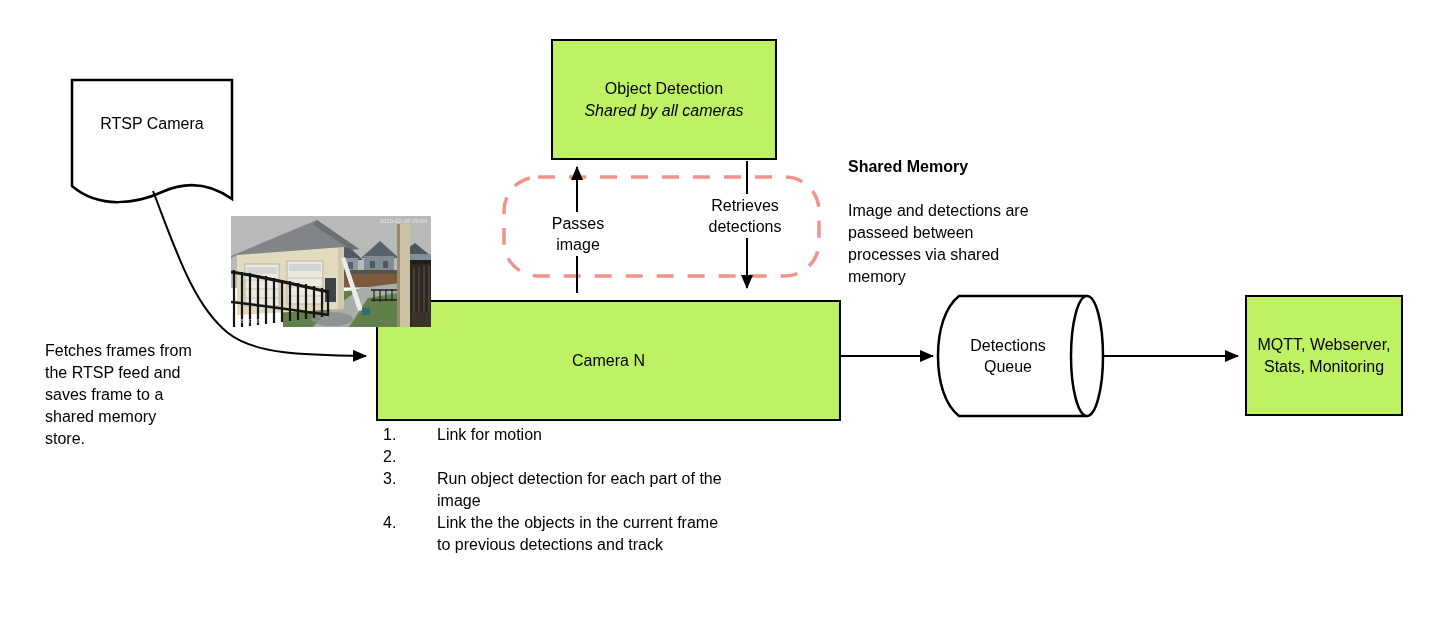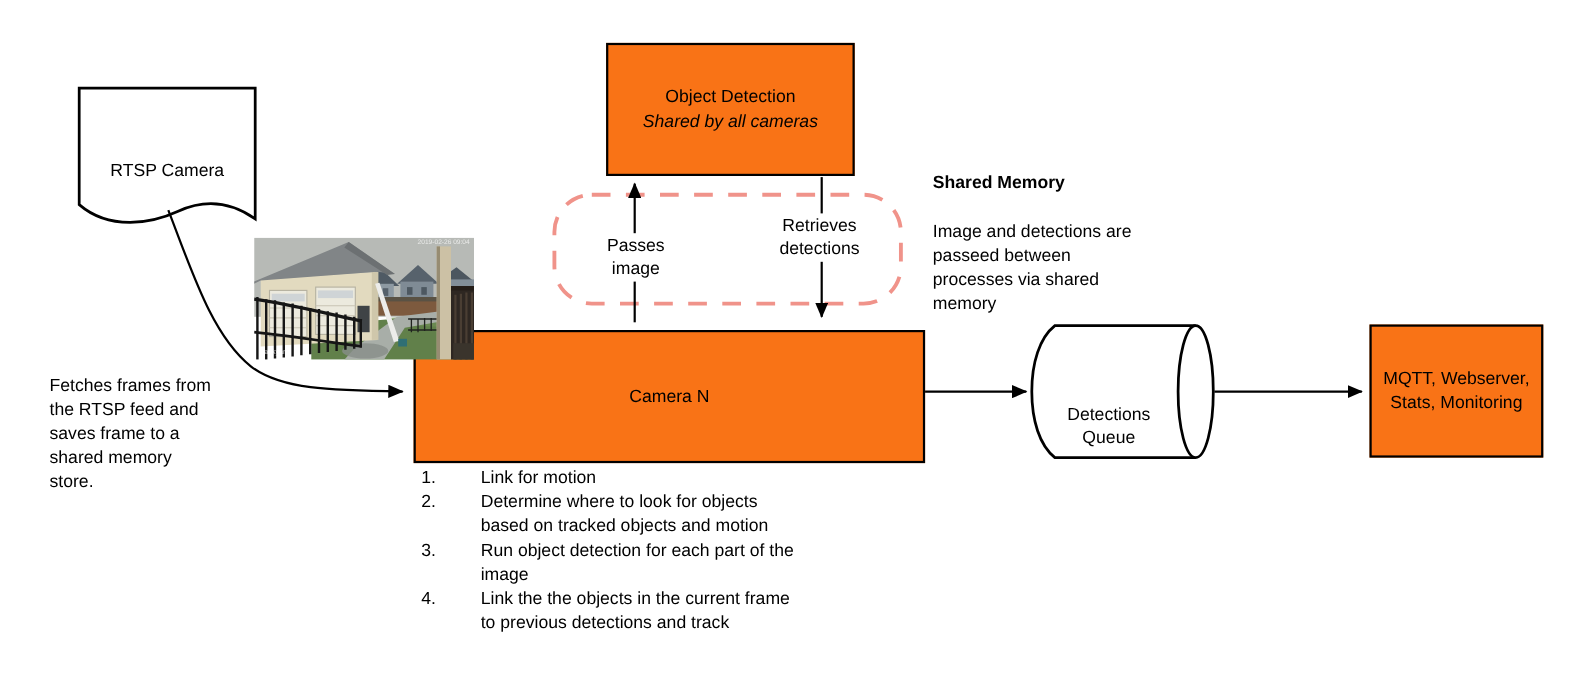--- a/index.html
+++ b/index.html
@@ -2,31 +2,31 @@
 <html><head>
 <meta charset="utf-8">
 <style>
   html,body { margin:0; padding:0; background:#ffffff; }
   .canvas {
     position:relative; width:1448px; height:625px; background:#ffffff;
     font-family:"Liberation Sans", sans-serif; color:#000; overflow:hidden;
   }
   .layer { position:absolute; left:0; top:0; width:1448px; height:625px; }
   .node {
-    position:absolute; background:#f97316; border:2px solid #000; box-sizing:border-box;
+    position:absolute; background:#bef264; border:2px solid #000; box-sizing:border-box;
     display:flex; align-items:center; justify-content:center; text-align:center;
     font-size:16px; line-height:22px; z-index:2;
   }
   .node-od   { left:551px; top:39px;  width:226px; height:121px; }
   .node-cam  { left:376px; top:300px; width:465px; height:121px; }
   .node-out  { left:1245px; top:295px; width:158px; height:121px; }
   .italic { font-style:italic; }
   .pre { white-space:pre-line; }
   .shape-label {
-    position:absolute; text-align:center; font-size:16px; line-height:21px; z-index:4;margin-top:32px;
+    position:absolute; text-align:center; font-size:16px; line-height:21px; z-index:4;
   }
   .lbl-rtsp  { left:72px;  top:113px; width:160px; }
   .lbl-queue { left:943px; top:335px; width:130px; white-space:pre-line; }
   .edge-label {
     position:absolute; background:#ffffff; text-align:center; font-size:16px;
     line-height:21px; white-space:pre-line; z-index:4; padding:1px 0;
   }
   .lbl-pi { left:543px; top:212px; width:70px; }
   .lbl-rd { left:700px; top:194px; width:90px; }
   .note {
@@ -120,22 +120,20 @@
   </div>
 
 
   <div class="steps">
     <div class="step">
       <span class="num">1.</span>
       <span class="txt">Link for motion</span>
     </div>
     <div class="step">
       <span class="num">2.</span>
-      <span class="txt">Determine where to look for objects
-based on tracked objects and motion</span>
     </div>
     <div class="step">
       <span class="num">3.</span>
       <span class="txt">Run object detection for each part of the
 image</span>
     </div>
     <div class="step">
       <span class="num">4.</span>
       <span class="txt">Link the the objects in the current frame
 to previous detections and track</span>

